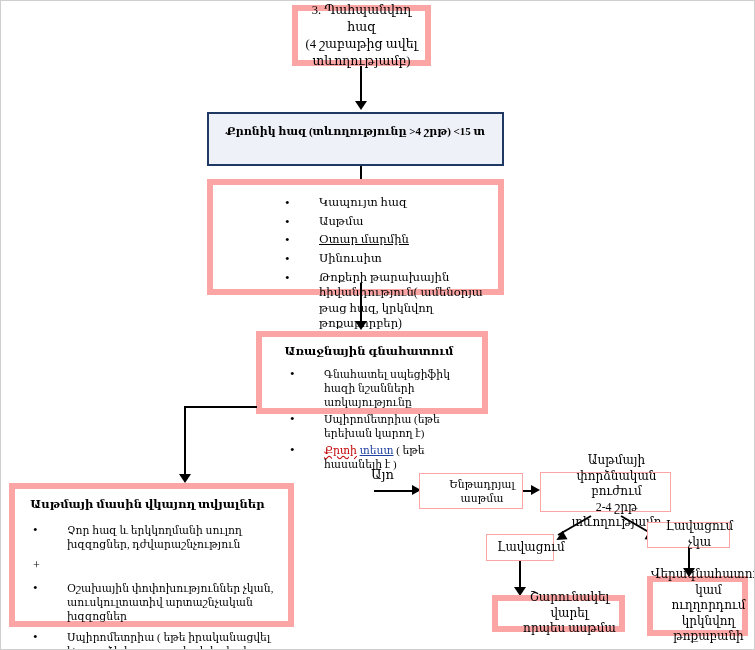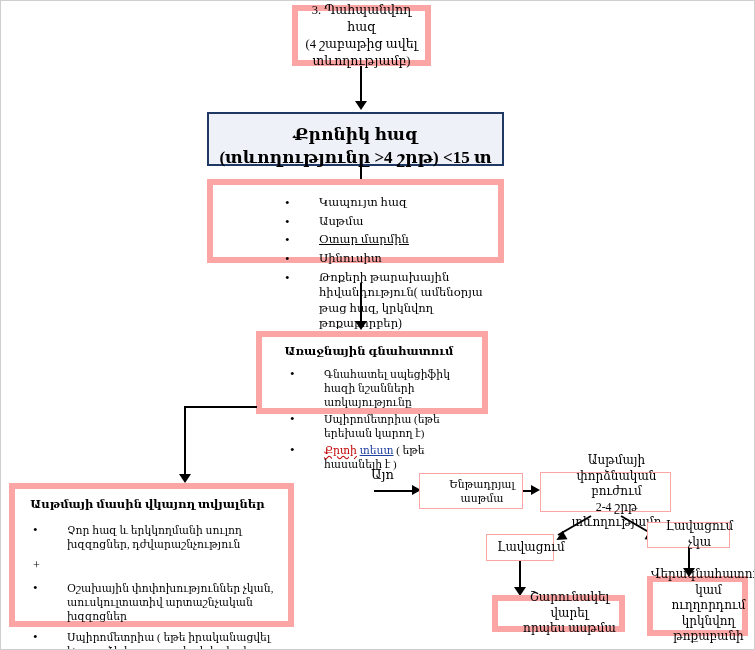--- a/index.html
+++ b/index.html
@@ -36,21 +36,21 @@
     flex-direction: column;
     align-items: center;
     justify-content: center;
     text-align: center;
     padding-left: 22px;
   }
   .title {
     font-weight: bold;
     text-align: center;
   }
-  .t14 { font-size: 17px; line-height: 1.35; }
+  .t14 { font-size: 11px; line-height: 1.35; }
   .t13 { font-size: 12.6px; line-height: 1.35; }
   .t12 { font-size: 11.6px; line-height: 1.35; }
   .t11 { font-size: 10.8px; line-height: 1.3; }
   .t10 { font-size: 12px; line-height: 1.3; }
 
   ul.bullets {
     margin: 0;
     padding: 0 0 0 72px;
     list-style: none;
   }
@@ -142,21 +142,21 @@
 
   <div class="vline" style="left:359px; top:65px; height:37px;"></div>
   <div class="arrowhead arrow-down" style="left:354px; top:100px;"></div>
 
   <div class="box navy t14" style="left:206px; top:111px; width:297px; height:54px; padding:10px 8px 0 8px;">
     <div class="title">Քրոնիկ հազ (տևողությունը &gt;4 շրթ) &lt;15 տ</div>
   </div>
 
   <div class="vline" style="left:359px; top:165px; height:13px;"></div>
 
-  <div class="box t12" style="left:206px; top:178px; width:297px; height:84px; padding:10px 6px 6px 0;">
+  <div class="box t12" style="left:206px; top:178px; width:297px; height:116px; padding:10px 6px 6px 0;">
     <ul class="bullets">
       <li>Կապույտ հազ</li>
       <li>Ասթմա</li>
       <li class="u">Օտար մարմին</li>
       <li>Սինուսիտ</li>
       <li>Թոքերի թարախային հիվանդություն( ամենօրյա թաց հազ, կրկնվող թոքաբորբեր)</li>
     </ul>
   </div>
 
   <div class="vline" style="left:359px; top:282px; height:40px;"></div>

